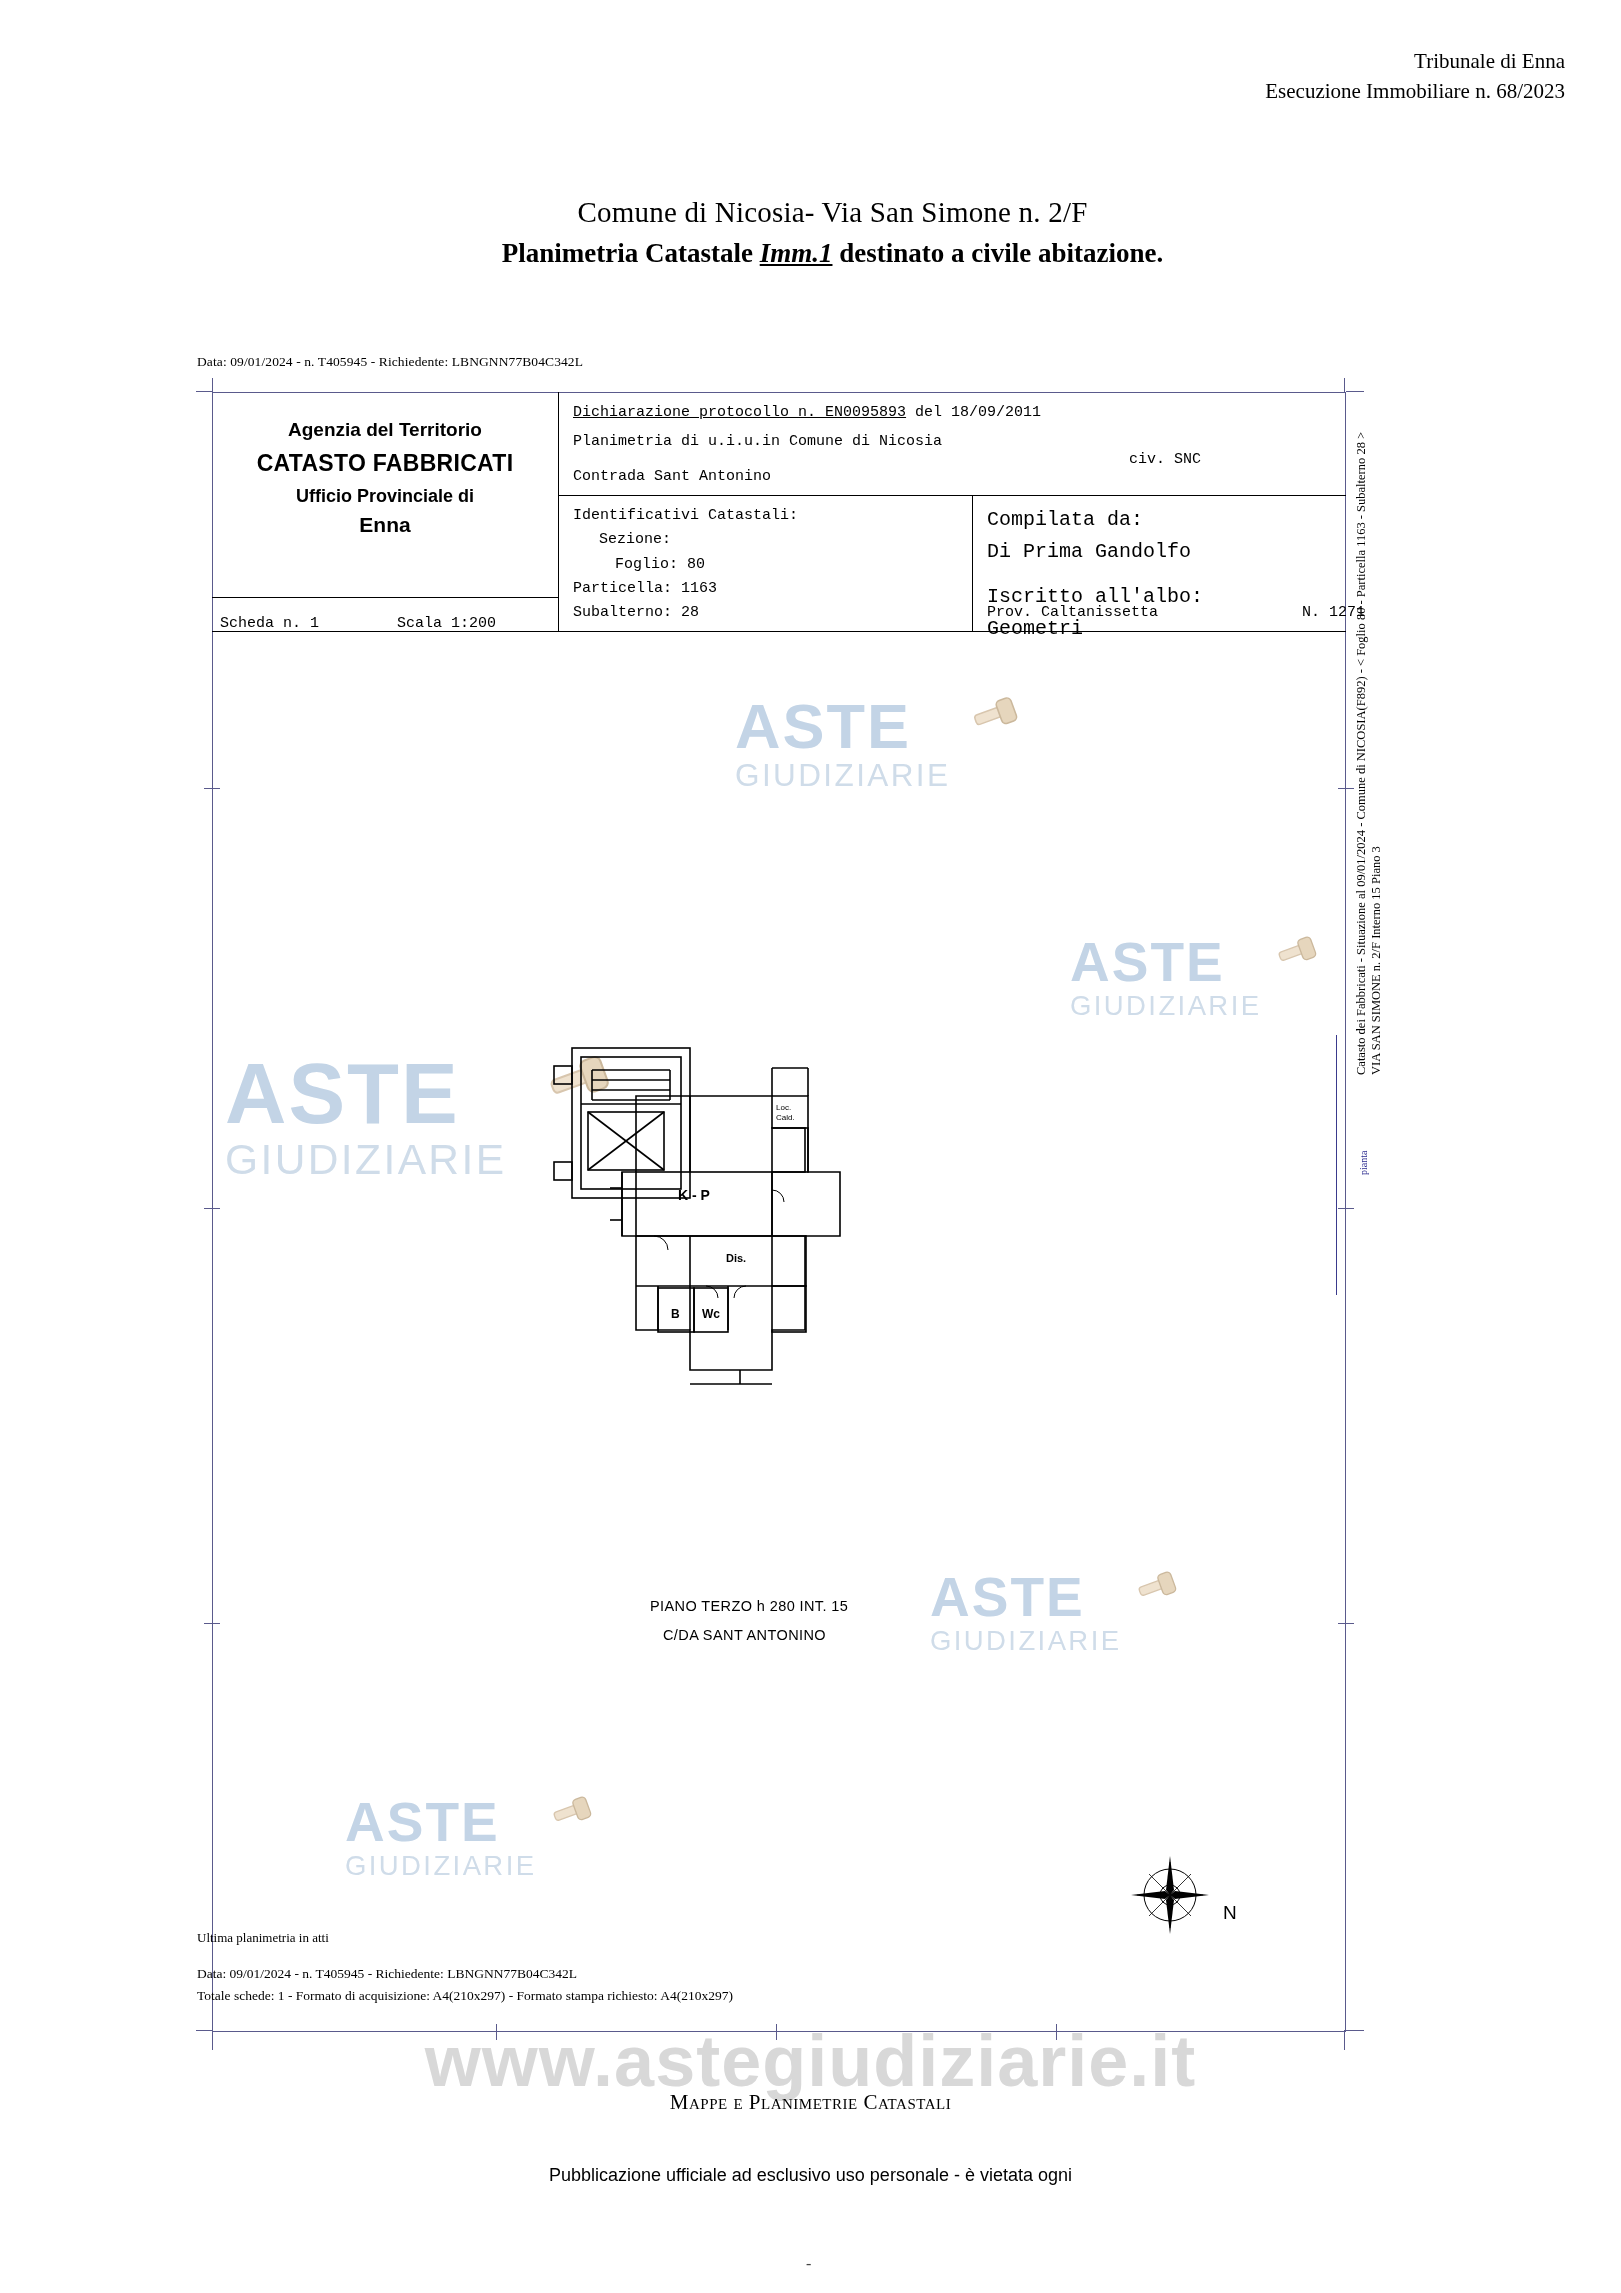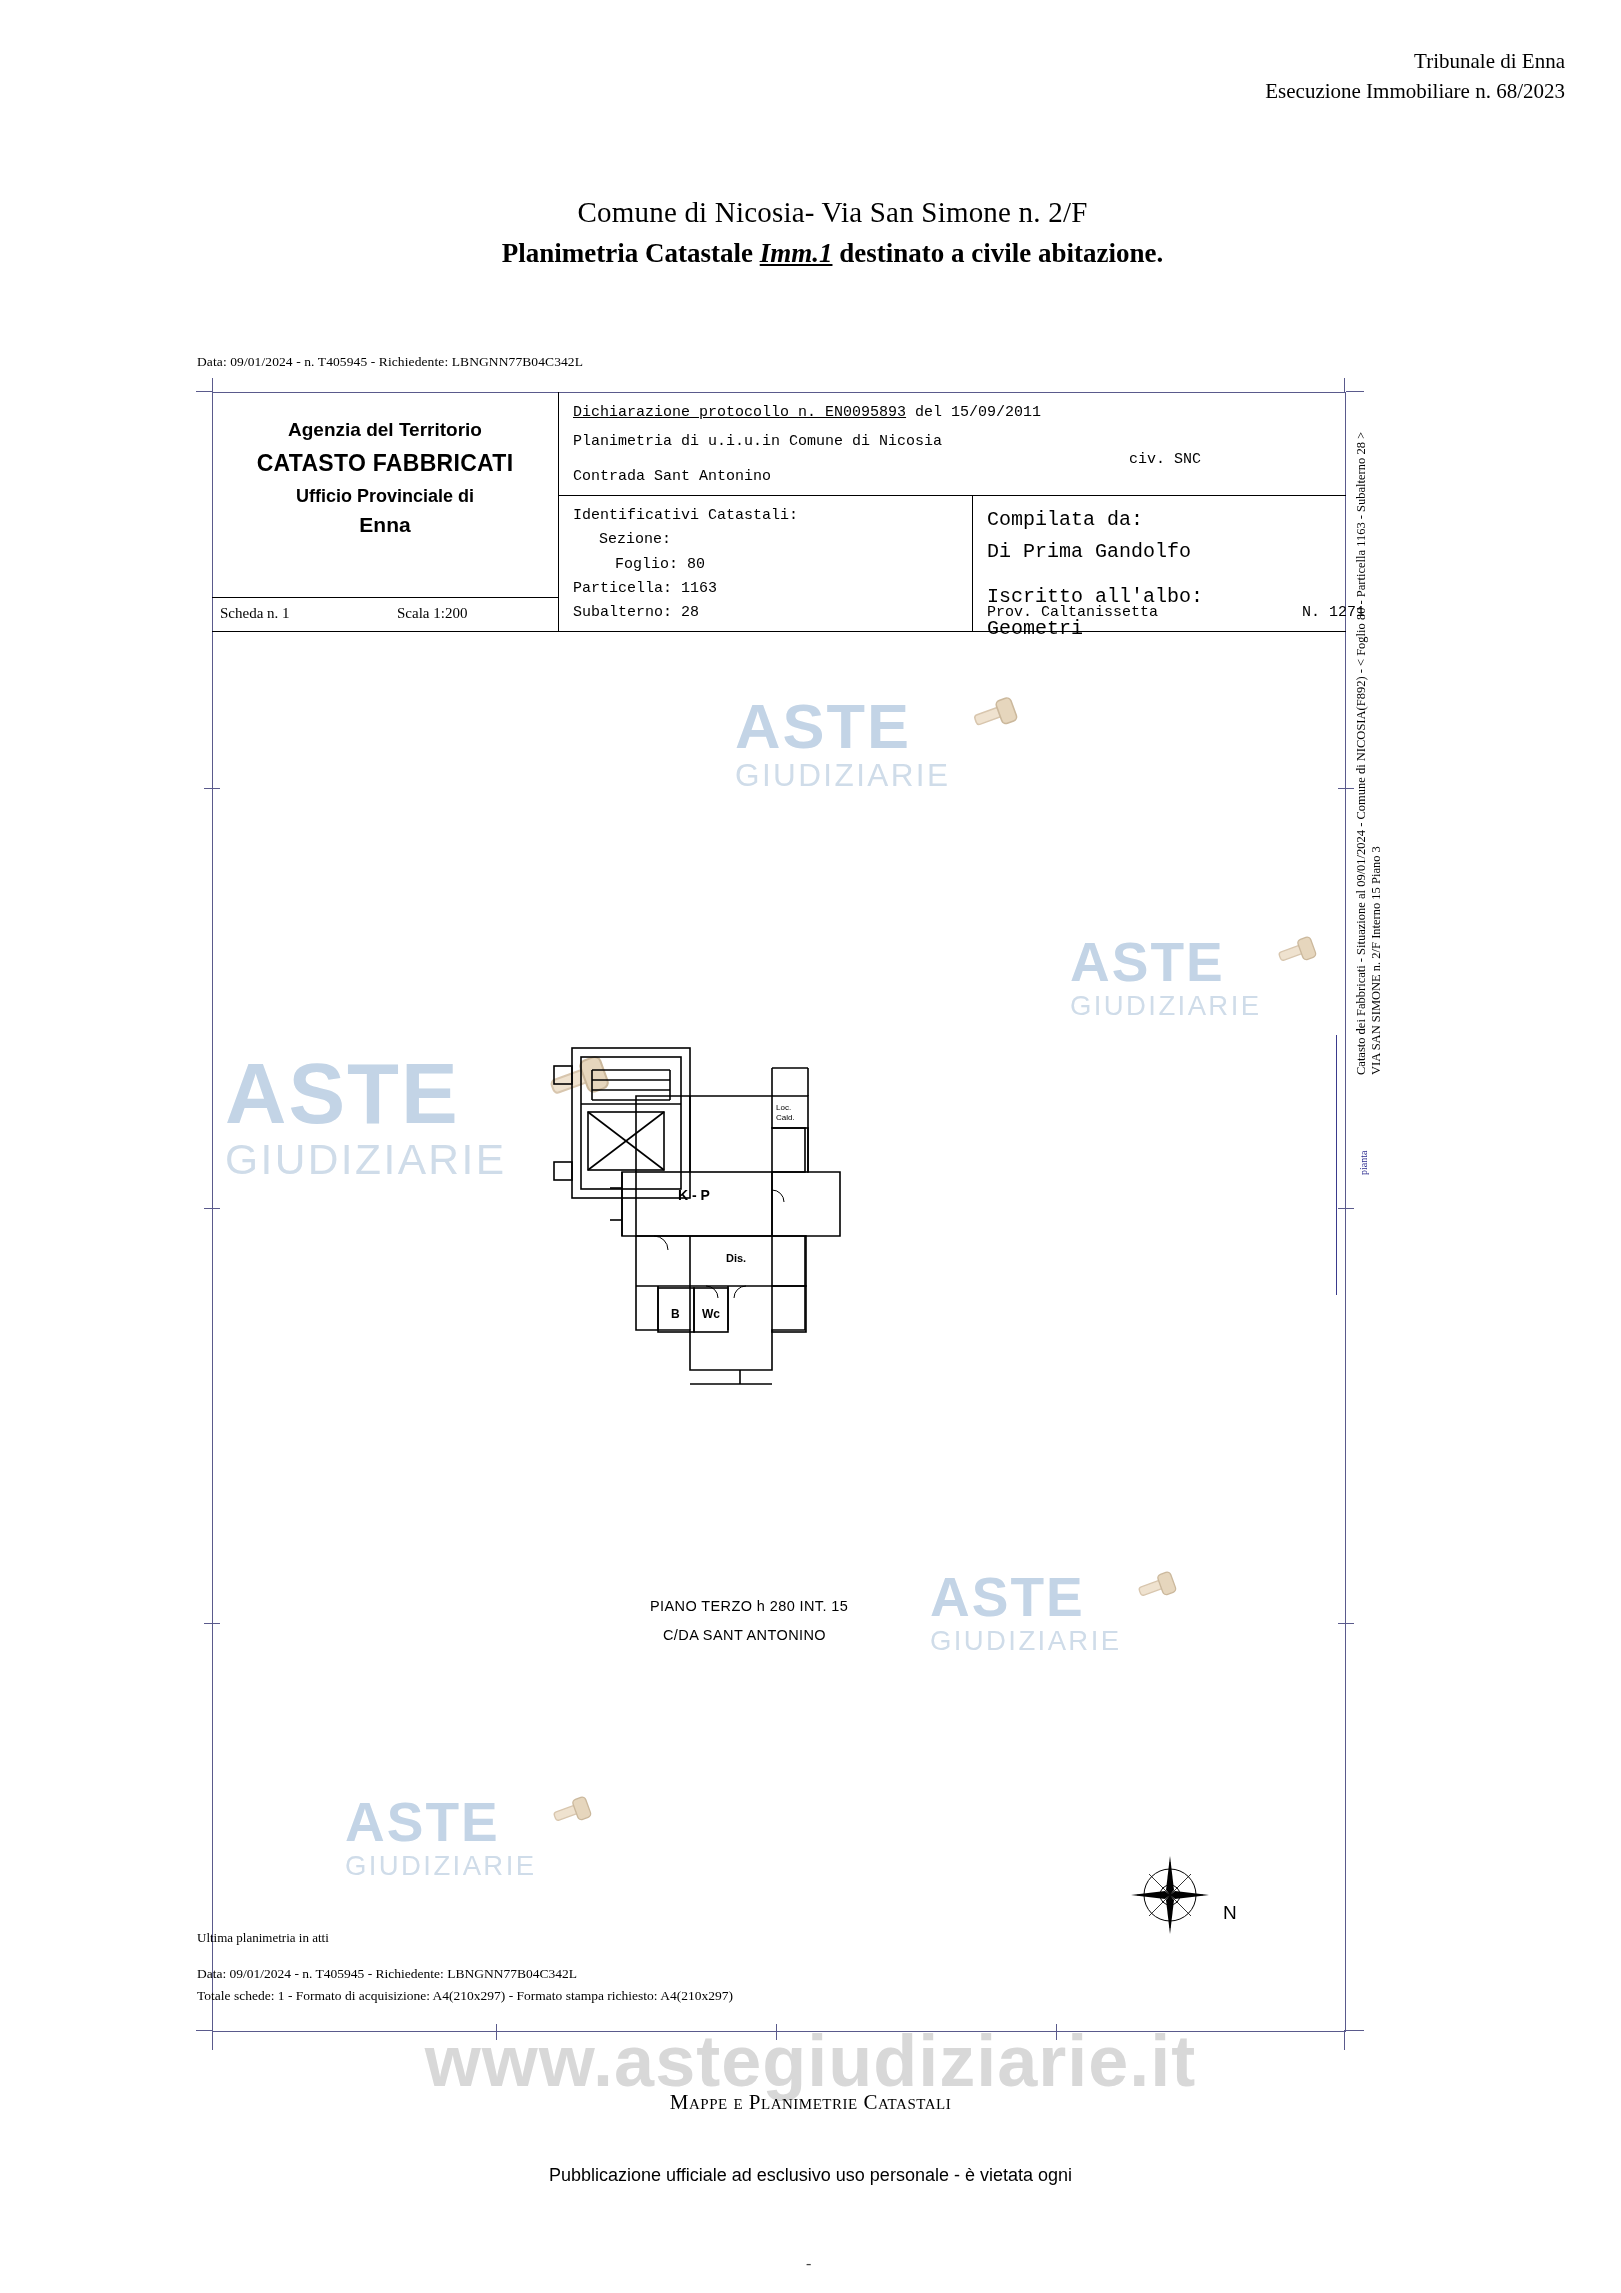--- a/index.html
+++ b/index.html
@@ -126,23 +126,23 @@
   }
   .scheda-row {
     position: absolute;
     left: 0;
     top: 205px;
     width: 347px;
     height: 35px;
     border-top: 1.4px solid #000;
     border-bottom: 1.4px solid #000;
     box-sizing: border-box;
-    font-family: Liberation Serif, serif;
+    font-family: Liberation Mono, monospace;
     font-size: 15px;
-    padding-top: 7px;
+    padding-top: 17px;
   }
   .scheda-row .s1 { position: absolute; left: 8px; }
   .scheda-row .s2 { position: absolute; left: 185px; }
 
   .cad-right {
     position: absolute;
     left: 347px;
     top: 0;
     width: 787px;
     height: 240px;
@@ -466,21 +466,21 @@
     </div>
     <div class="scheda-row">
       <span class="s1">Scheda n. 1</span>
       <span class="s2">Scala 1:200</span>
     </div>
 
     <div class="cad-right">
       <div class="r-line l1">
         <u>Dichiarazione protocollo n. EN0095893</u>
         <span>del</span>
-        <span>15/09/2011</span>
+        <span>18/09/2011</span>
       </div>
       <div class="r-line l2">Planimetria di u.i.u.in Comune di Nicosia</div>
       <div class="r-line l3">Contrada Sant Antonino</div>
       <div class="civ">civ. SNC</div>
 
       <div class="cad-sub-sep"></div>
       <div class="cad-sub-vert"></div>
 
       <div class="ident">
         <div>Identificativi Catastali:</div>

